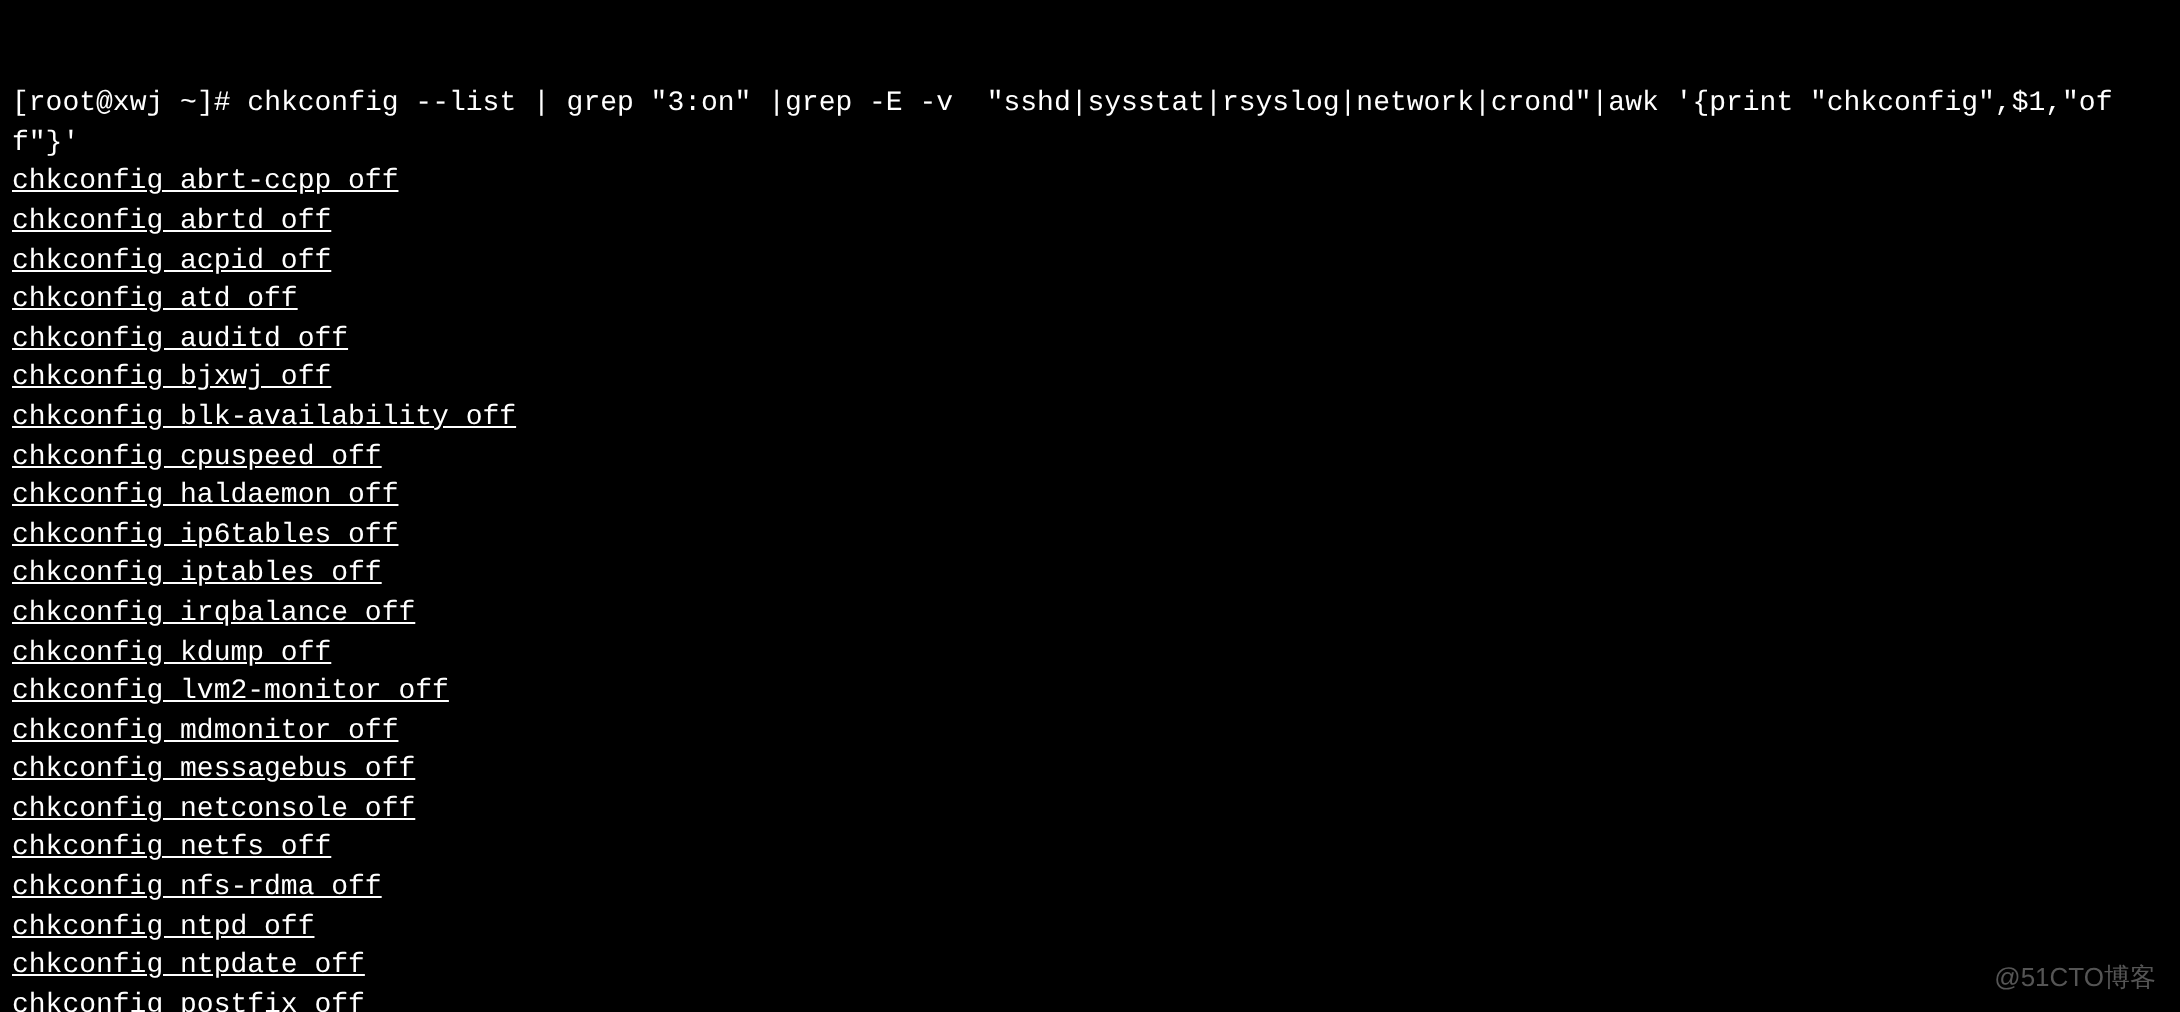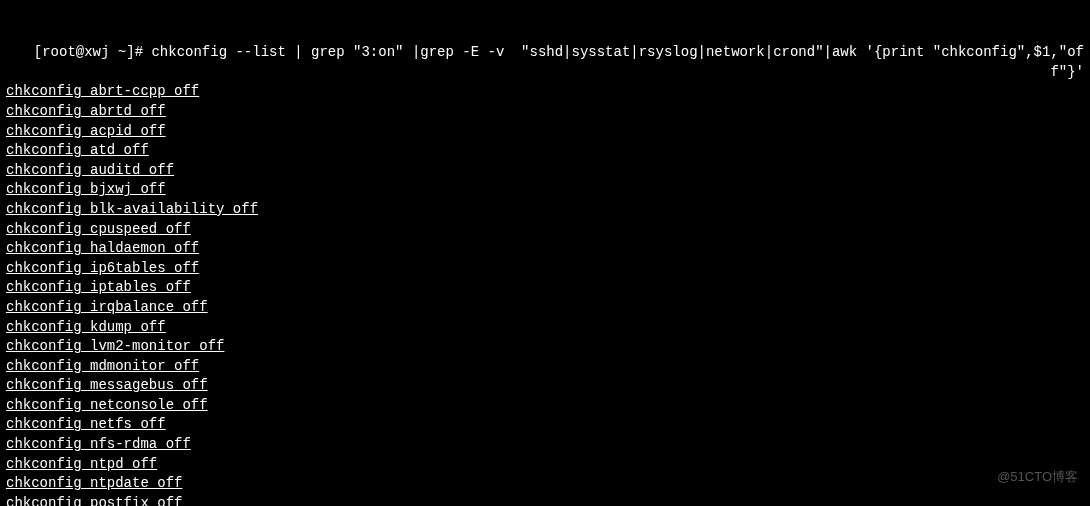--- a/index.html
+++ b/index.html
@@ -18,29 +18,28 @@
       padding: 4px 6px;
       position: relative;
       overflow: hidden;
     }
     .terminal {
       white-space: pre-wrap;
       word-break: break-all;
     }
     .prompt-line {
       display: block;
-      text-align: right;
     }
     .output-line {
       display: block;
       text-decoration: underline;
     }
     .watermark {
       position: absolute;
-      bottom: 20px;
+      bottom: 8px;
       right: 12px;
       color: #555555;
       font-size: 13px;
       font-family: "Microsoft YaHei", Arial, sans-serif;
     }
   </style>
 </head>
 <body>
 
 <div class="terminal">

